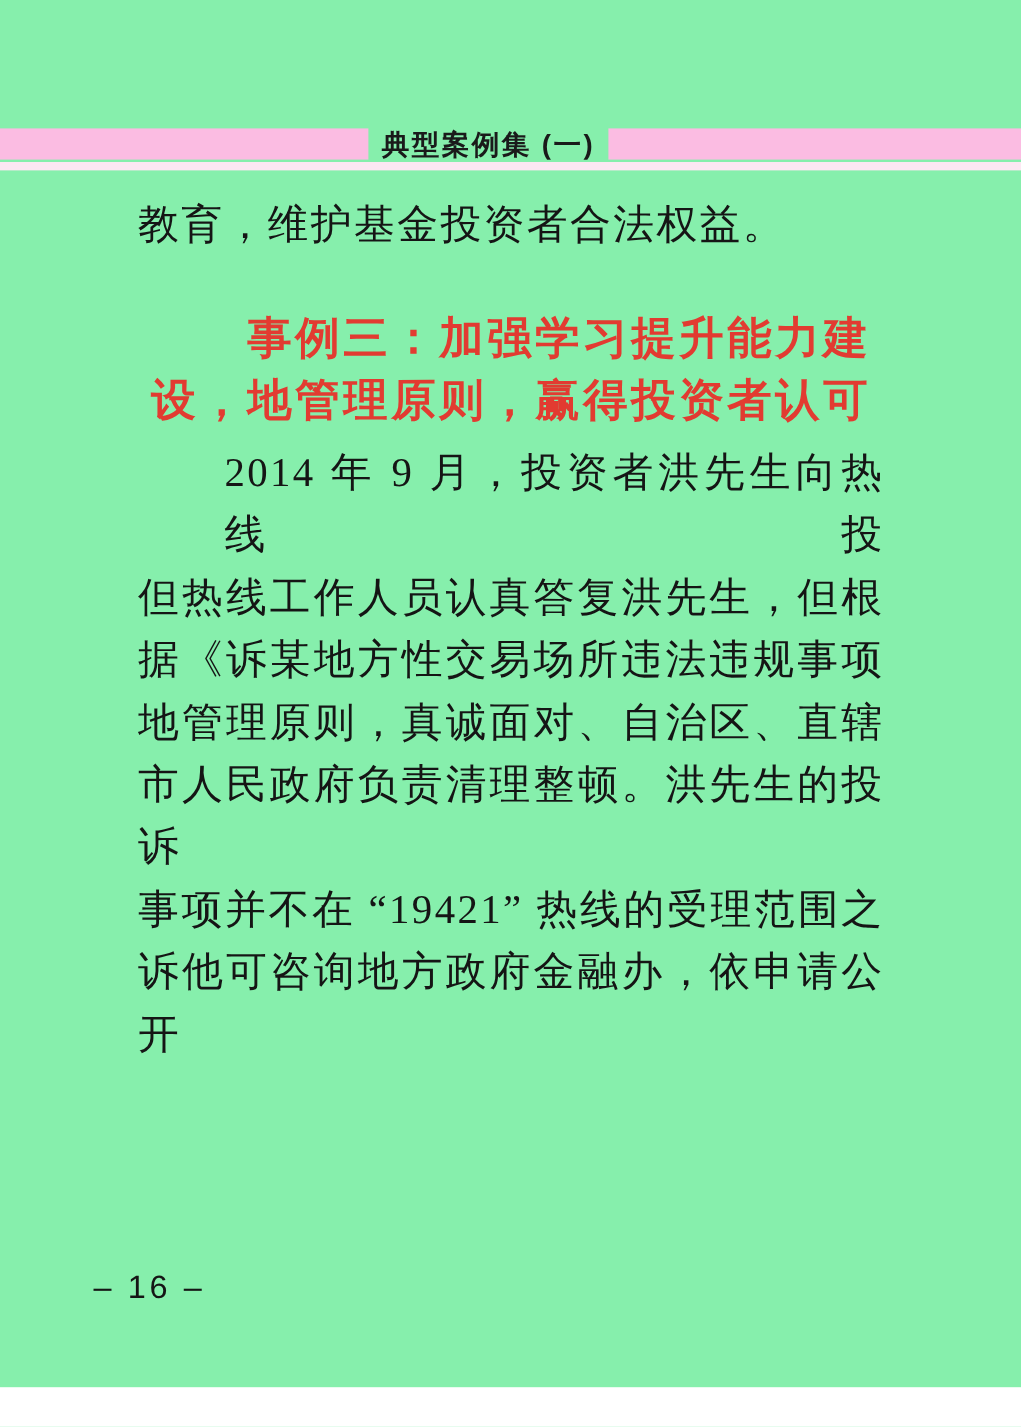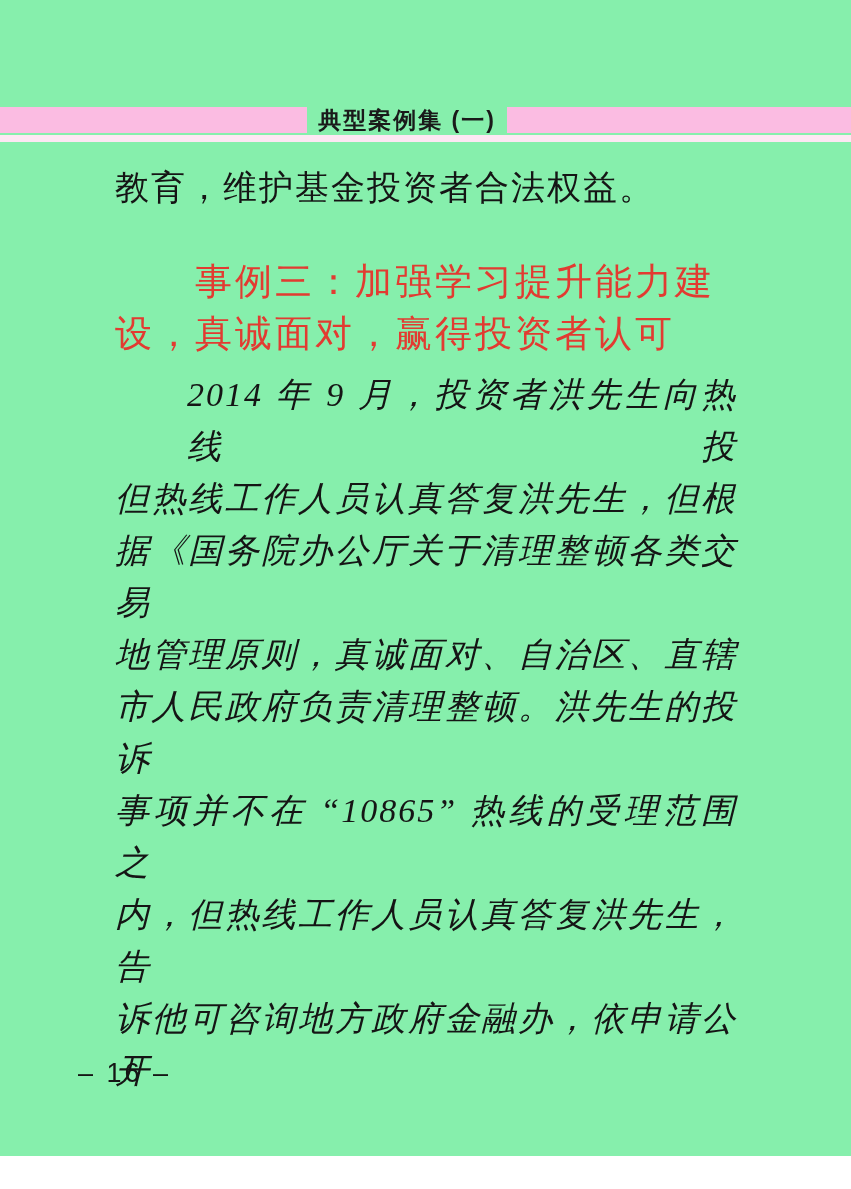--- a/index.html
+++ b/index.html
@@ -57,30 +57,30 @@
     color: #151515;
   }
   .line {
     margin: 0;
     line-height: 52px;
     letter-spacing: 2px;
   }
   .line.just {
     text-align: justify;
     text-align-last: justify;
-    font-style: italic;
   }
   .line.indent { padding-left: 72px; }
 
   .heading {
     margin: 42px 0 9px 0;
     color: #e23b31;
     font-family: "Liberation Sans", sans-serif;
-    font-weight: normal;
+    font-weight: bold;
     font-size: 37px;
+    text-align: center;
   }
   .hline {
     display: block;
     line-height: 52px;
     letter-spacing: 3px;
   }
   .hline.indent { padding-left: 80px; }
 
   
   .page-footer {
@@ -108,30 +108,29 @@
     </div>
     <div class="bar-strip"></div>
   </header>
 
   <main class="content">
 
     <p class="line">教育，维护基金投资者合法权益。</p>
 
     <h2 class="heading">
       <span class="hline indent">事例三：加强学习提升能力建</span>
-      <span class="hline">设，真诚面对，赢得投资者认可</span>
+      <span class="hline">设，地管理原则，赢得投资者认可</span>
     </h2>
 
     <p class="line just indent">2014 年 9 月，投资者洪先生向热线投</p>
     <p class="line just">但热线工作人员认真答复洪先生，但根</p>
-    <p class="line just">据《国务院办公厅关于清理整顿各类交易</p>
+    <p class="line just">据《诉某地方性交易场所违法违规事项</p>
     <p class="line just">地管理原则，真诚面对、自治区、直辖</p>
     <p class="line just">市人民政府负责清理整顿。洪先生的投诉</p>
-    <p class="line just">事项并不在 “10865” 热线的受理范围之</p>
-    <p class="line just">内，但热线工作人员认真答复洪先生，告</p>
+    <p class="line just">事项并不在 “19421” 热线的受理范围之</p>
     <p class="line just">诉他可咨询地方政府金融办，依申请公开</p>
 
   </main>
 
   <footer class="page-footer">
     <span class="pagenum">– 16 –</span>
   </footer>
 
 </div>
 

